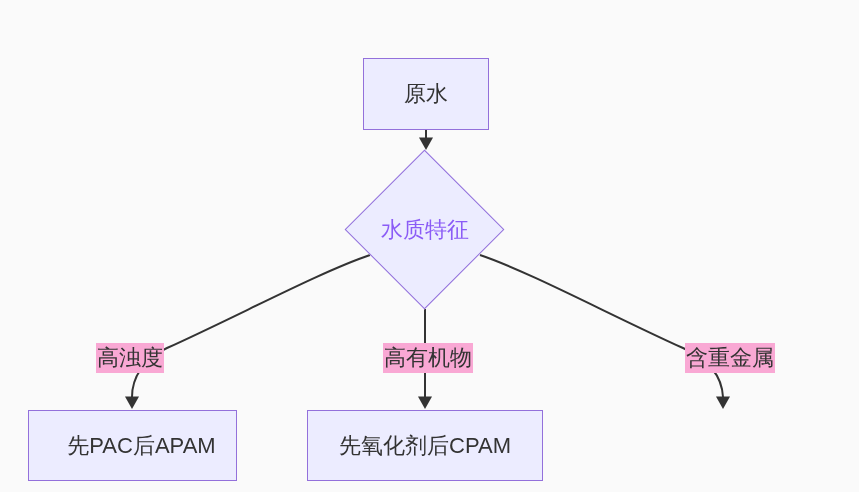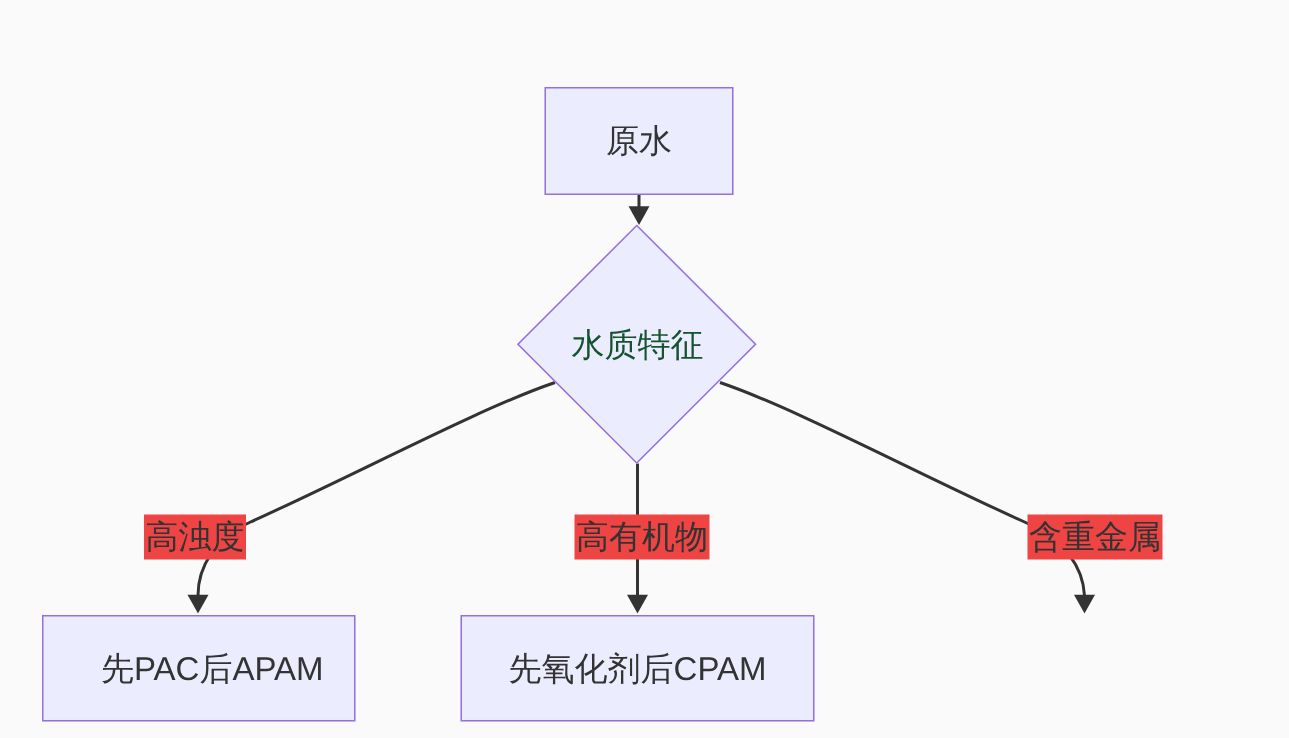--- a/index.html
+++ b/index.html
@@ -39,29 +39,29 @@
     width: 113px; height: 113px;
     background: #ECECFF;
     border: 1.5px solid #9370DB;
     box-sizing: border-box;
     transform: rotate(45deg);
   }
   .diamond-label {
     position: absolute;
     left: 425px; top: 230px;
     transform: translate(-50%, -50%);
-    color: #14532d;
+    color: #8b5cf6;
     font-size: 22px;
     white-space: nowrap;
   }
 
   .edge-label {
     position: absolute;
     transform: translate(-50%, -50%);
-    background: #ef4444;
+    background: #f9a8d4;
     color: #333333;
     font-size: 22px;
     line-height: 26px;
     padding: 2px 1px;
     white-space: nowrap;
   }
   .edge-label-left   { left: 130px; top: 358px; }
   .edge-label-middle { left: 428px; top: 358px; }
   .edge-label-right  { left: 730px; top: 358px; }
 </style>

